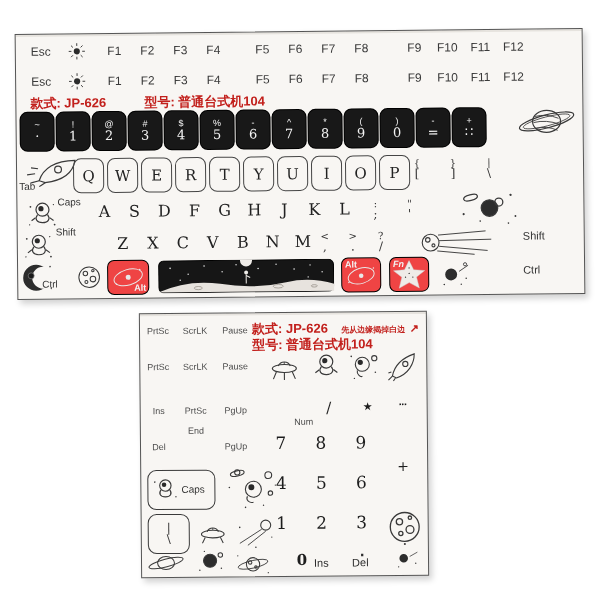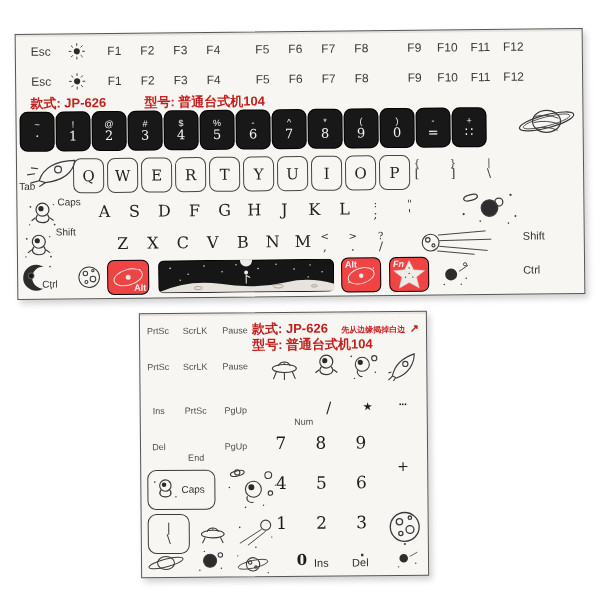--- a/index.html
+++ b/index.html
@@ -478,21 +478,21 @@
 
     <span class="sm" style="left:0;top:92px;width:36px;">Ins</span>
     <span class="sm" style="left:36px;top:92px;width:38px;">PrtSc</span>
     <span class="sm" style="left:76px;top:92px;width:38px;">PgUp</span>
     <span class="sm" style="left:148px;top:104px;width:30px;">Num</span>
     <span class="serifop" style="left:176px;top:86px;width:24px;font-size:15px;">/</span>
     <span class="abs" style="left:214px;top:88px;width:26px;text-align:center;font-size:11px;color:#1d1d1d;">★</span>
     <span class="abs" style="left:246px;top:86px;width:32px;text-align:center;font-size:11px;font-weight:bold;letter-spacing:-1px;color:#1d1d1d;">···</span>
 
     <span class="sm" style="left:0;top:128px;width:36px;">Del</span>
-    <span class="sm" style="left:36px;top:139px;width:38px;">End</span>
+    <span class="sm" style="left:36px;top:112px;width:38px;">End</span>
     <span class="sm" style="left:76px;top:128px;width:38px;">PgUp</span>
     <div class="digit3" style="left:122px;top:120px;">
       <span>7</span>
       <span>8</span>
       <span>9</span>
     </div>
     <span class="serifop" style="left:250px;top:146px;width:24px;font-size:14px;">+</span>
 
     <div class="outkey" style="left:6px;top:156px;width:66px;height:38px;">
       <span class="abs iconbox" style="left:3px;top:4px;">

